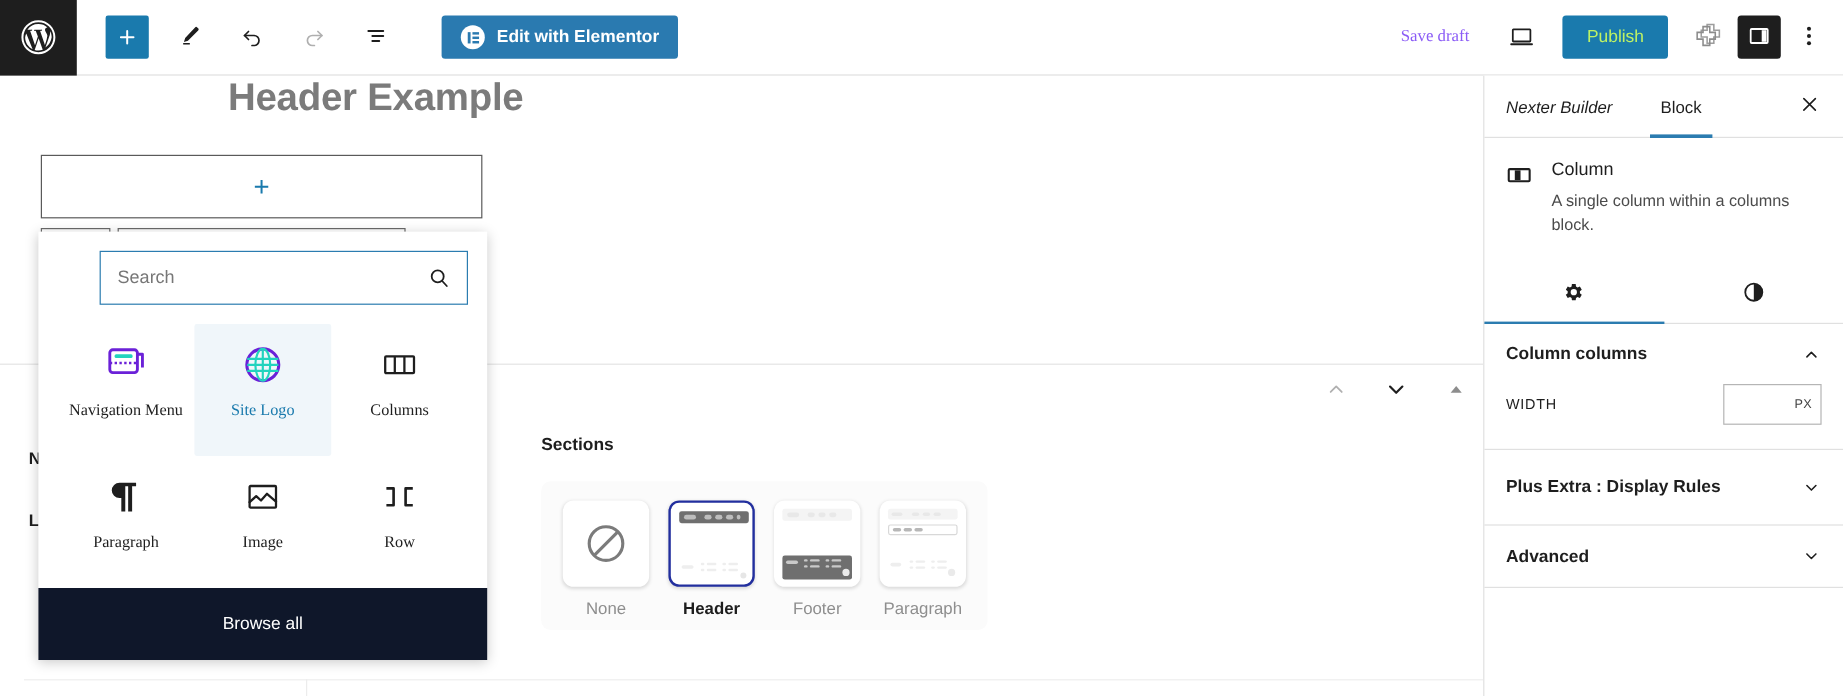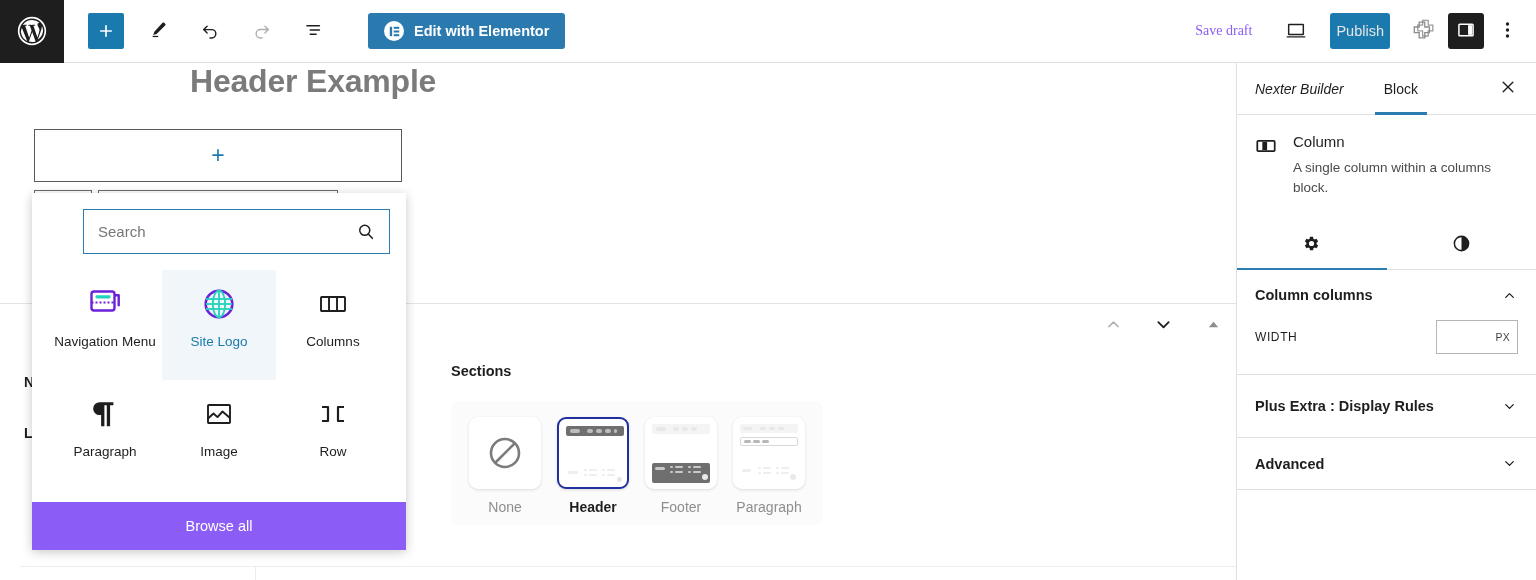--- a/index.html
+++ b/index.html
@@ -55,22 +55,22 @@
   #save-draft {
     color: #8b5cf6; font-size: 14px; background: none; border: none;
     cursor: pointer; padding: 8px 10px; margin-right: 16px; white-space: nowrap; font-family: Liberation Serif, serif;
   }
   #preview-btn {
     width: 36px; height: 36px; display: flex; align-items: center;
     justify-content: center; background: none; border: none; cursor: pointer;
     margin-right: 16px;
   }
   #publish-btn {
-    background: #1a7aad; color: #e5e5e5; font-size: 14.5px;
-    height: 36px; padding: 0 6px; border-radius: 3px; border: none;
+    background: #1a7aad; color: #bef264; font-size: 14.5px;
+    height: 36px; padding: 0 20px; border-radius: 3px; border: none;
     cursor: pointer; margin-right: 14px; white-space: nowrap;
   }
   #plus-plugin-btn, #settings-toggle-btn, #more-menu-btn {
     width: 36px; height: 36px; display: flex; align-items: center;
     justify-content: center; background: none; border: none; cursor: pointer;
   }
   #settings-toggle-btn { background: #1e1e1e; border-radius: 3px; margin: 0 8px; }
   #more-menu-btn { width: 30px; }
 
   
@@ -173,36 +173,36 @@
   }
   #inserter-search::placeholder { color: #777; }
   #search-icon-wrap {
     position: absolute; right: 30px; top: 29px;
     width: 20px; height: 20px; pointer-events: none;
   }
   #block-grid {
     flex: 1; display: grid;
     grid-template-columns: repeat(3, 1fr);
     grid-template-rows: 110px 110px;
-    padding: 0 16px; align-content: start;
+    padding: 0 16px; align-content: start; font-family: Liberation Serif, serif;
   }
   .block-cell {
     display: flex; flex-direction: column; align-items: center;
     justify-content: flex-start; padding-top: 16px; cursor: pointer;
     border-radius: 2px;
   }
   .block-cell.active { background: #f0f6fa; }
   .block-cell .bicon { height: 36px; display: flex; align-items: center; justify-content: center; }
   .block-cell .blabel {
     margin-top: 12px; font-size: 13.5px; color: #1e1e1e;
     text-align: center; line-height: 1.25;
   }
   .block-cell.active .blabel { color: #1a7aad; }
   #browse-all-btn {
-    height: 48px; background: #8b5cf6; color: #fff;
+    height: 60px; background: #0f172a; color: #fff;
     display: flex; align-items: center; justify-content: center;
     font-size: 14.5px; cursor: pointer; border: none; width: 100%;
     font-family: "Liberation Sans", sans-serif;
   }
 
   
   #sidebar {
     position: absolute; top: 63px; right: 0; width: 300px; height: 517px;
     background: #fff; border-left: 1px solid #e0e0e0;
     z-index: 45;

